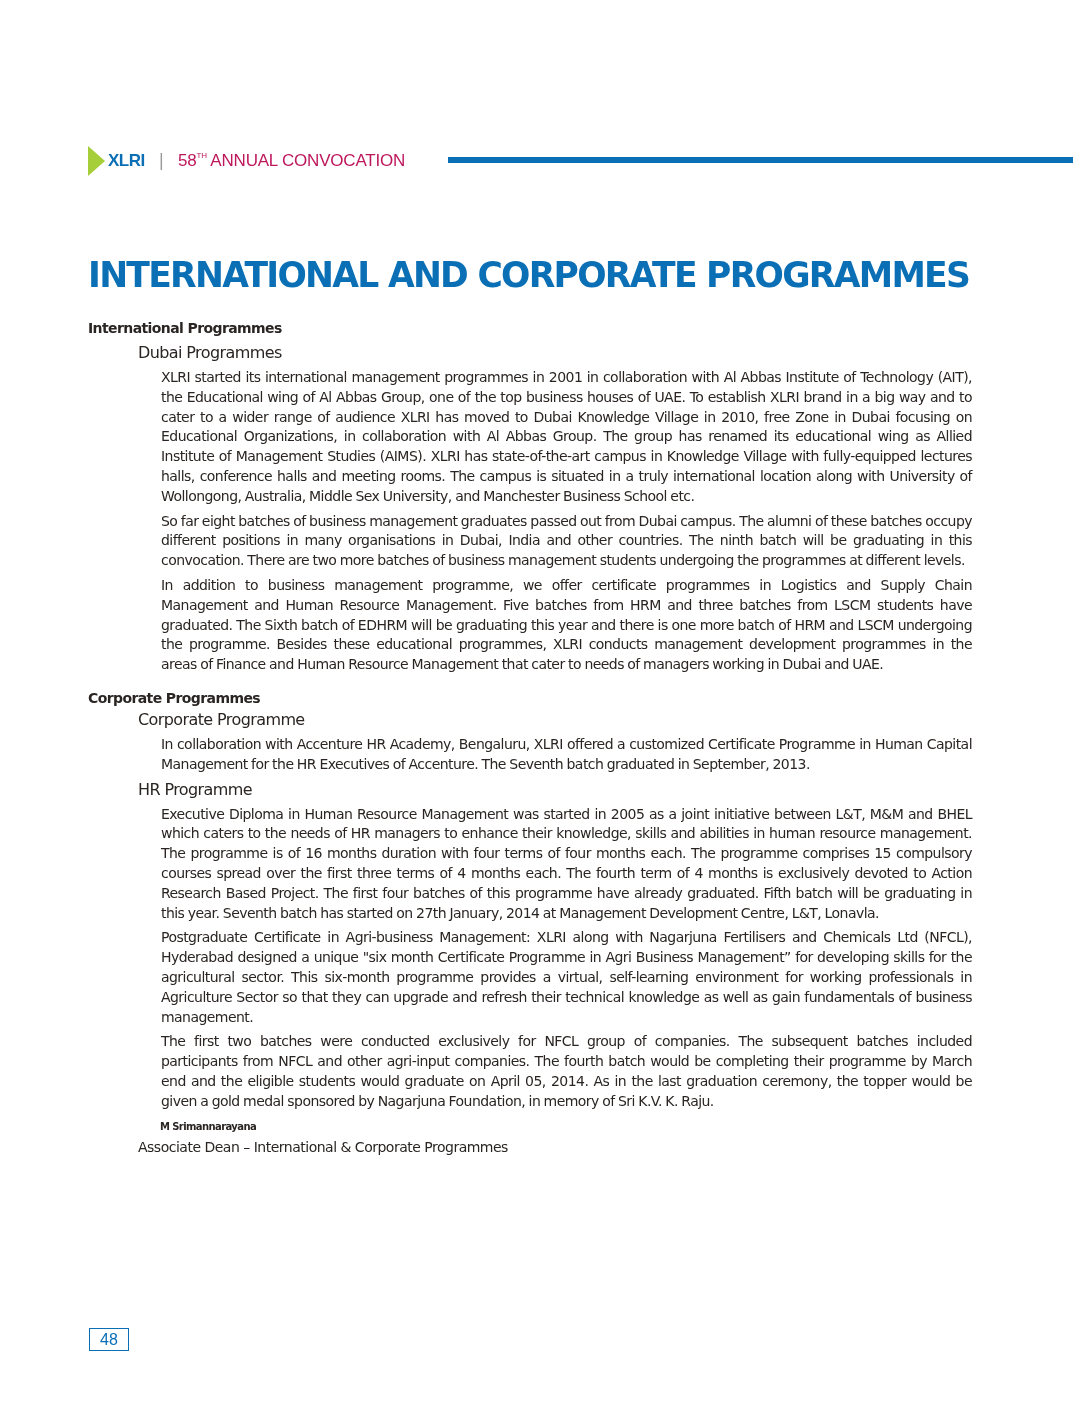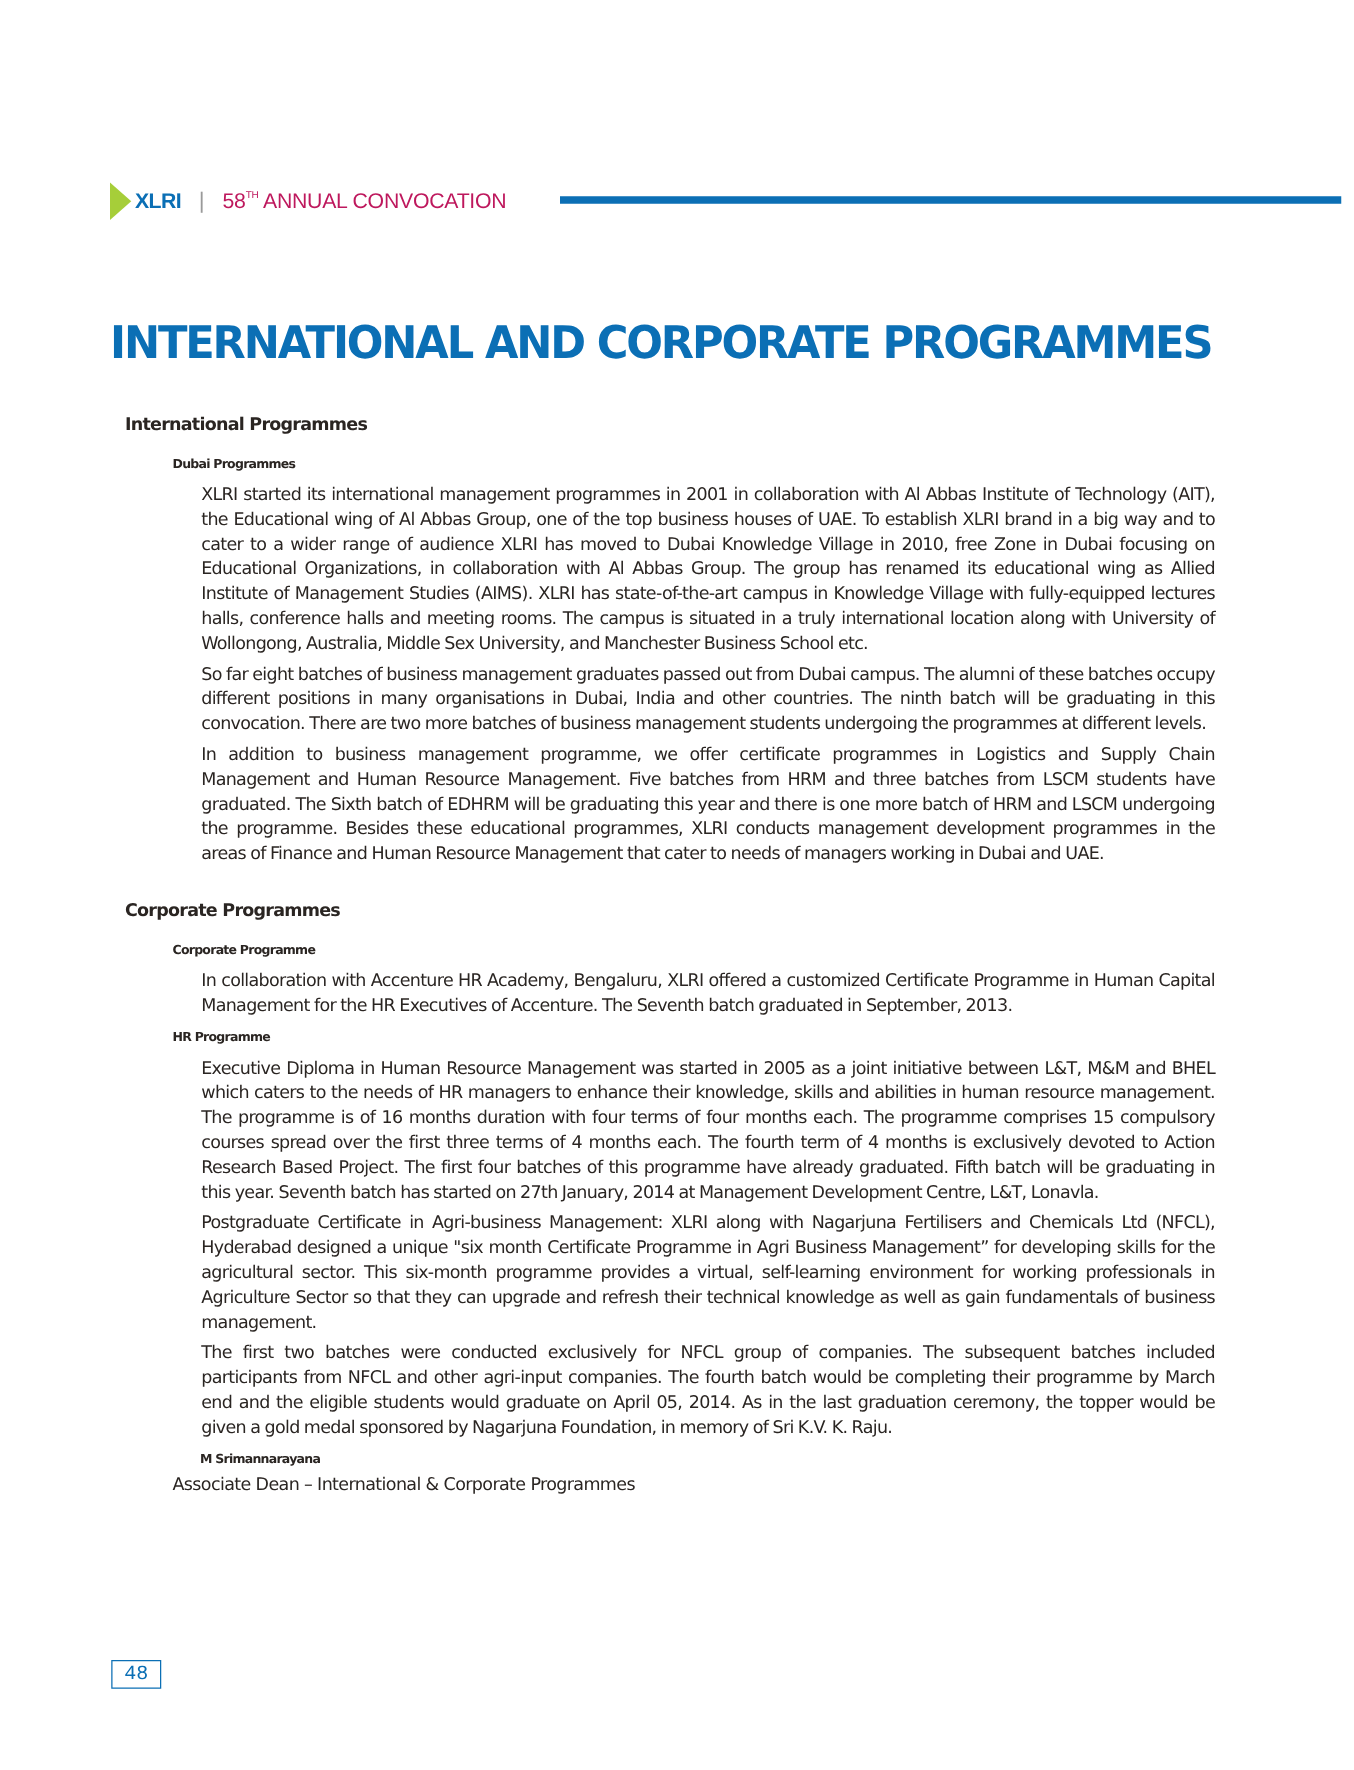--- a/index.html
+++ b/index.html
@@ -16,30 +16,30 @@
   .conv { position: absolute; left: 90px; top: 5px; font-family: "Liberation Sans", sans-serif;
           font-size: 17px; color: #be185d; letter-spacing: -0.2px; white-space: nowrap; }
   .conv sup { font-size: 8px; vertical-align: 8px; }
   .rule { position: absolute; left: 360px; top: 11px; right: 0; height: 6px; background: #0b6fb5; }
 
   .title { position: absolute; left: 88px; top: 254px; font-family: "DejaVu Sans", sans-serif;
            font-weight: bold; font-size: 36px; color: #0b6fb5; letter-spacing: -1.8px;
            white-space: nowrap; transform: scaleX(0.96); transform-origin: left top; }
 
   .content { position: absolute; left: 88px; top: 318px; width: 884px; }
-  .h1 { font-weight: bold; font-size: 14px; letter-spacing: -0.6px; margin: 12px; line-height: 20px; }
-  .h2 { font-weight: bold; font-size: 10px; letter-spacing: -0.6px; margin: 5px 0 5px 50px; line-height: 20px; }
+  .h1 { font-weight: bold; font-size: 14px; letter-spacing: -0.6px; margin: 0; line-height: 20px; }
+  .h2 { font-weight: normal; font-size: 16px; letter-spacing: -0.6px; margin: 5px 0 5px 50px; line-height: 20px; }
   .p { margin: 0 0 5px 73px; font-size: 14px; line-height: 19.8px; text-align: justify;
        letter-spacing: -0.55px; word-spacing: -0.5px; }
   .gap { height: 8px; }
   .sig-name { font-weight: bold; font-size: 10px; margin: 4px 0 0 72px; line-height: 20px; letter-spacing: -0.6px; }
   .sig-role { font-size: 14px; margin: 0 0 0 50px; line-height: 20px; letter-spacing: -0.5px; }
 
   .pageno { position: absolute; left: 89px; top: 1328px; width: 38px; height: 21px;
-            border: 1.5px solid #0b6fb5; text-align: center; font-family: Liberation Mono, monospace;
+            border: 1.5px solid #0b6fb5; text-align: center; font-family: Liberation Sans, sans-serif;
             font-size: 16px; line-height: 21px; color: #0b6fb5; }
 </style>
 </head>
 <body>
 
 <div class="header">
   <span class="arrow"></span>
   <span class="brand">XLRI</span>
   <span class="sep">|</span>
   <span class="conv"><span>58</span><sup>TH</sup><span> ANNUAL CONVOCATION</span></span>

